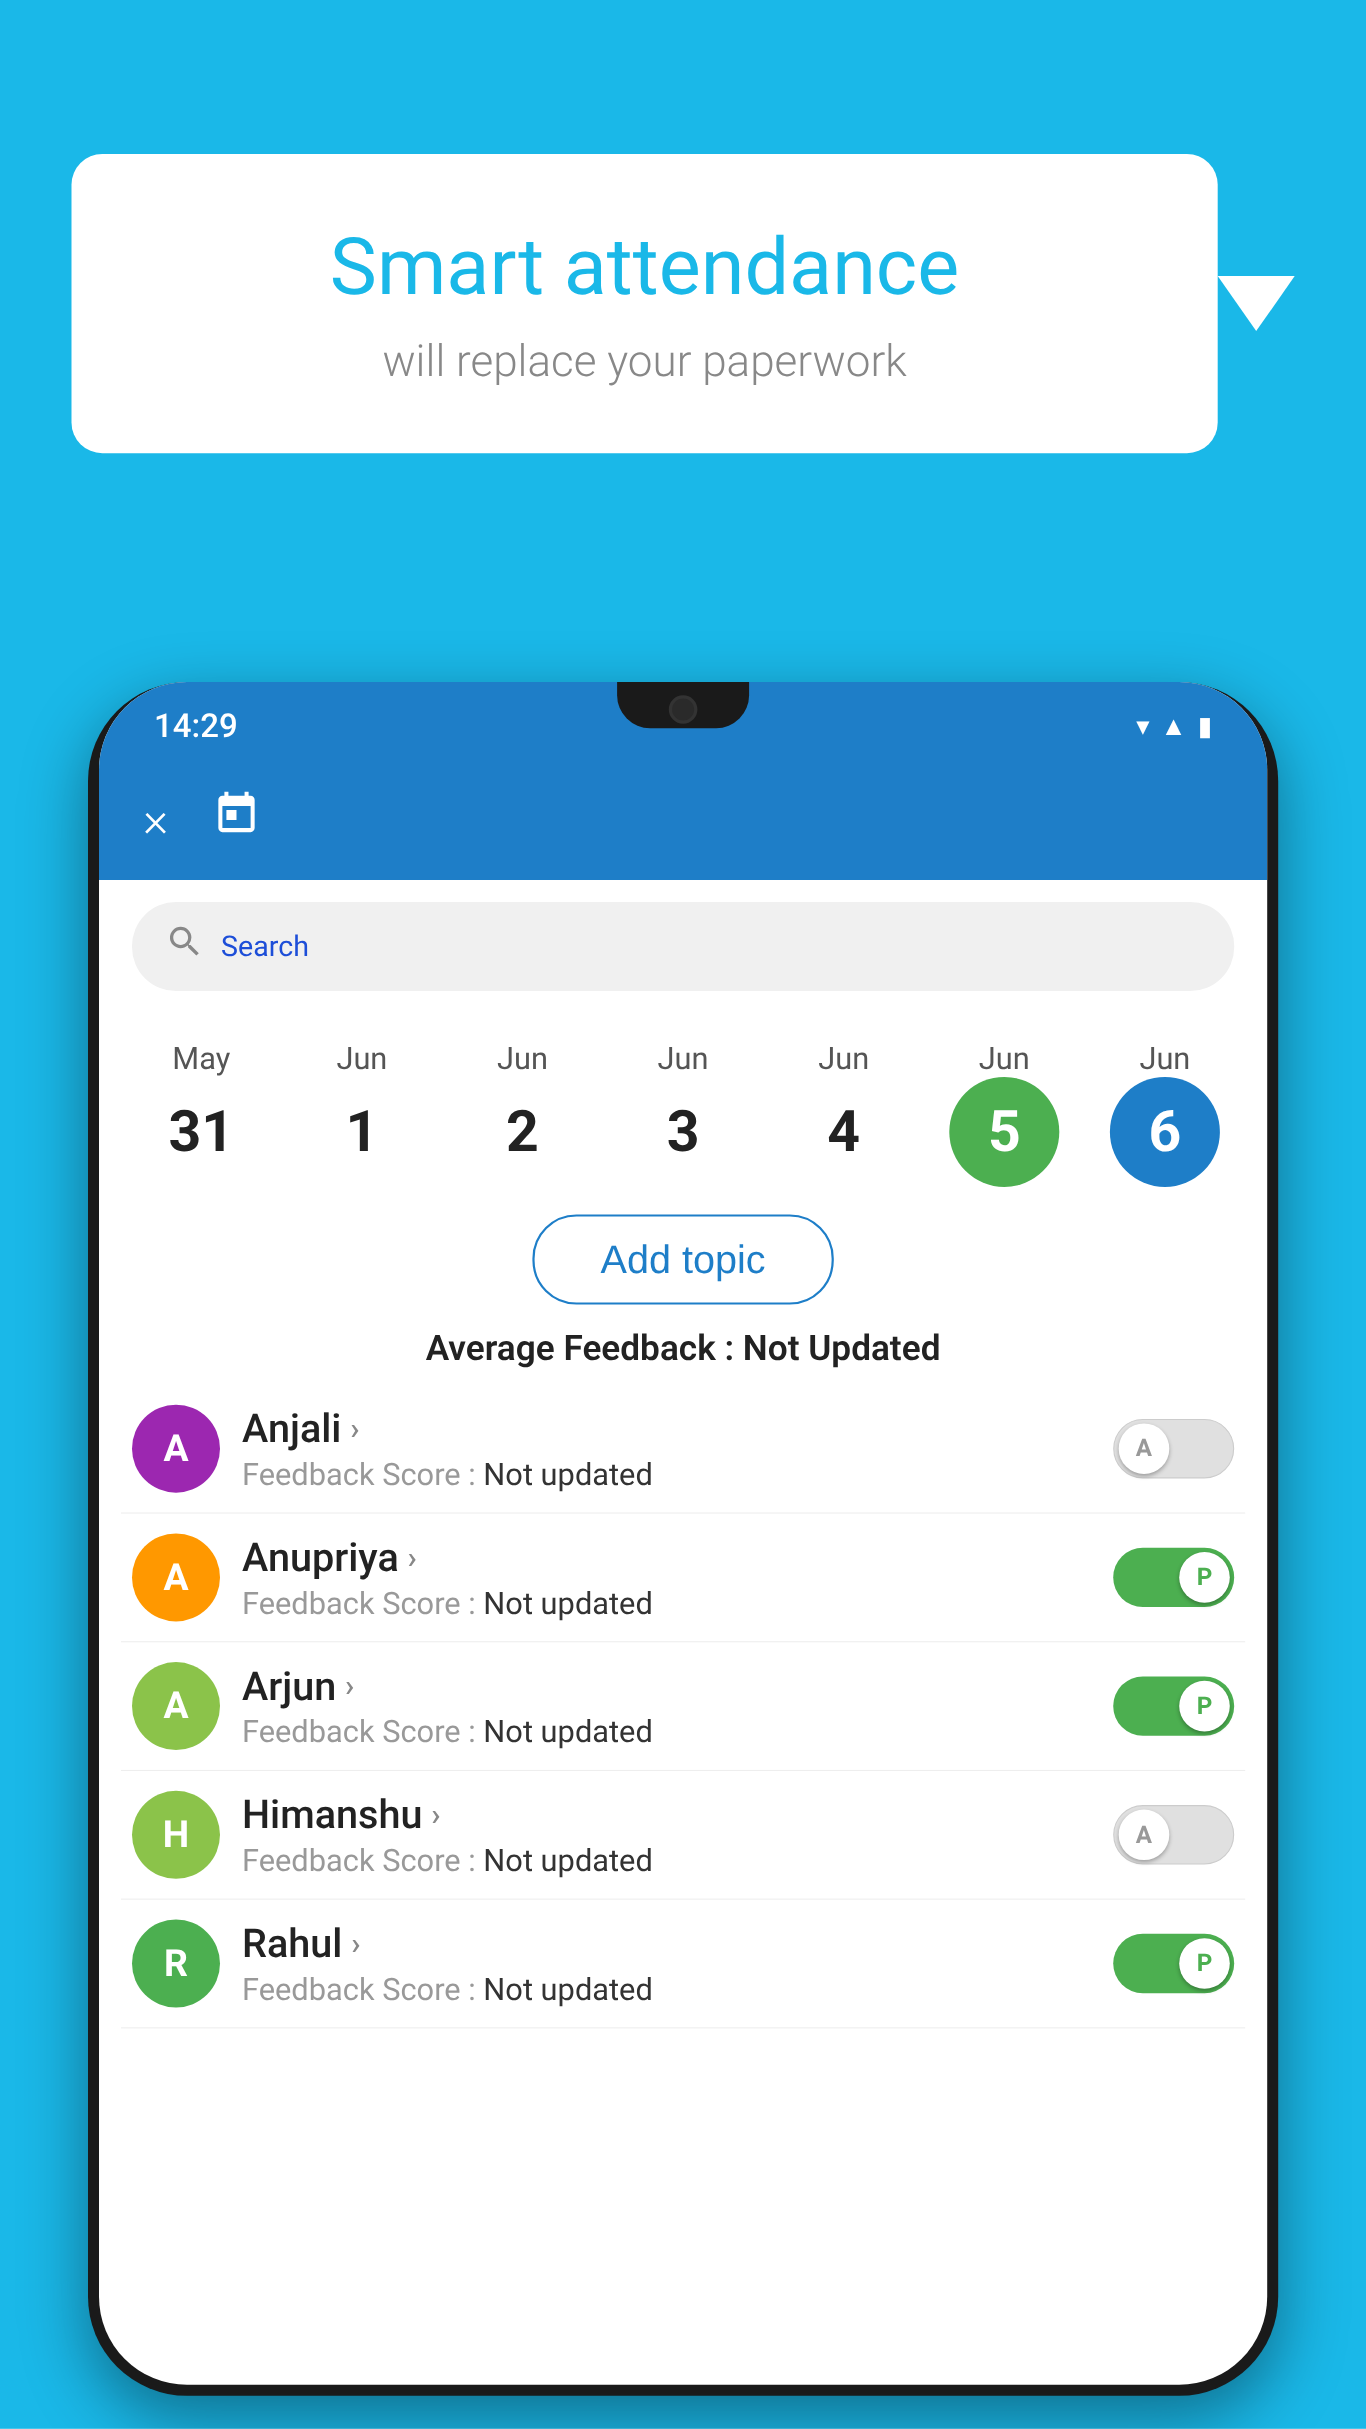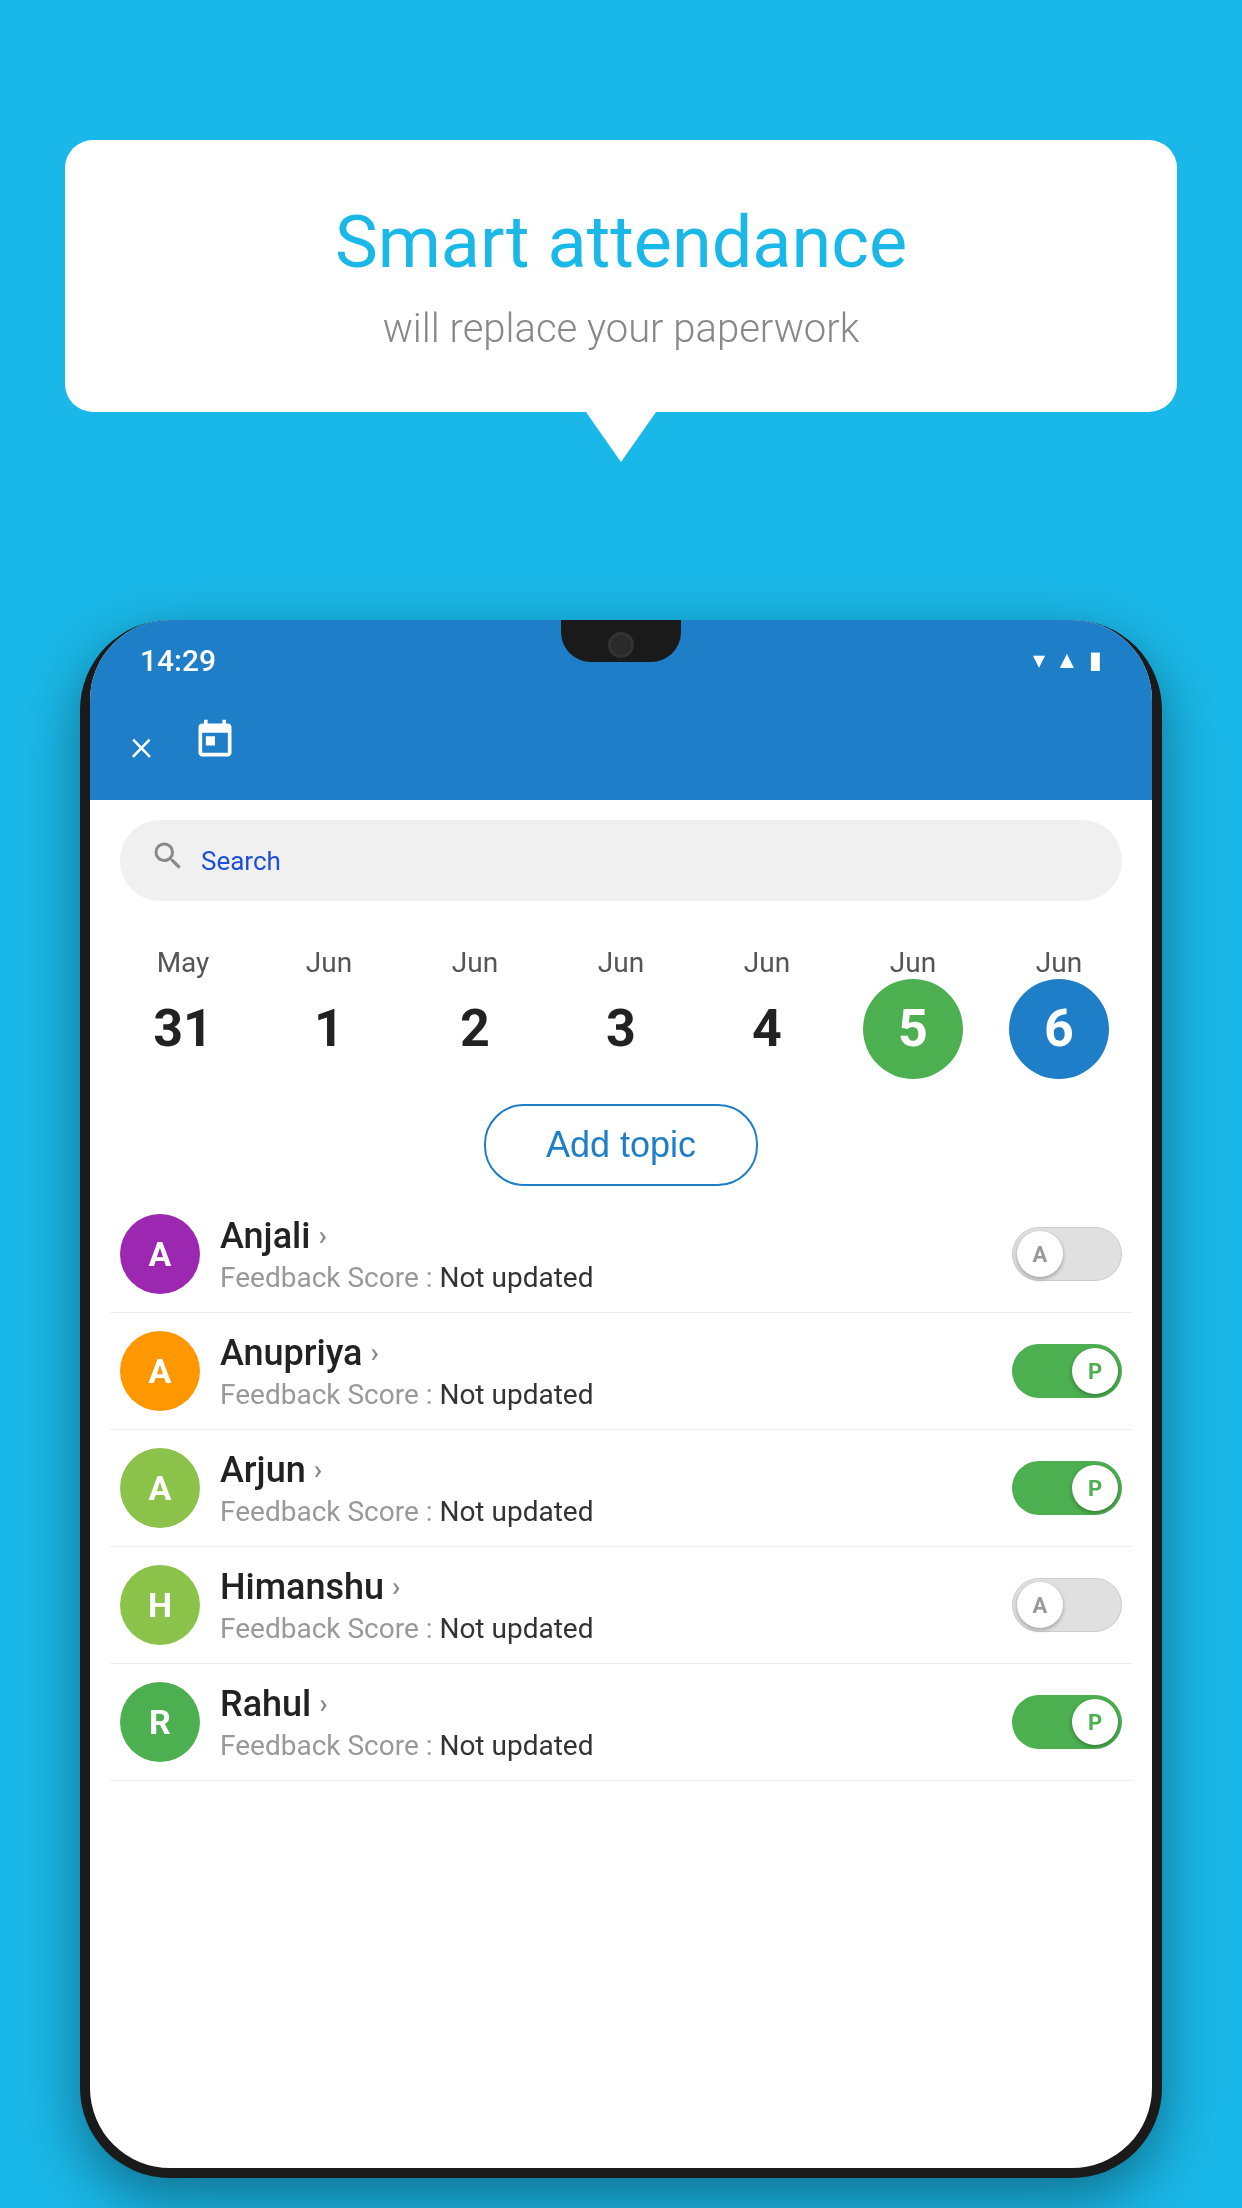--- a/index.html
+++ b/index.html
@@ -12,21 +12,20 @@
       position: relative;
     }
 
     
     .speech-bubble-container {
       position: absolute;
       top: 140px;
       left: 65px;
       right: 65px;
       display: flex;
-      flex-direction: column;
       align-items: center;
     }
     .speech-bubble {
       background: white;
       border-radius: 28px;
       padding: 60px 80px;
       text-align: center;
       width: 100%;
       position: relative;
     }
@@ -451,20 +450,24 @@
           <span class="date-month">Jun</span>
           <div class="date-circle">
               <span class="date-day">6</span>
             </div>
         </div>
       </div>
 
 
       <button class="add-topic-btn">Add topic</button>
 
+      <div class="avg-feedback">
+        <span>Average Feedback :</span>
+        <span>Not Updated</span>
+      </div>
 
       <div class="student-list">
 
         <div class="student-item">
           <div class="avatar" style="background-color:#9c27b0">A</div>
           <div class="student-info">
             <div class="student-name">
               <span>Anjali</span>
               <span class="chevron">›</span>
             </div>

